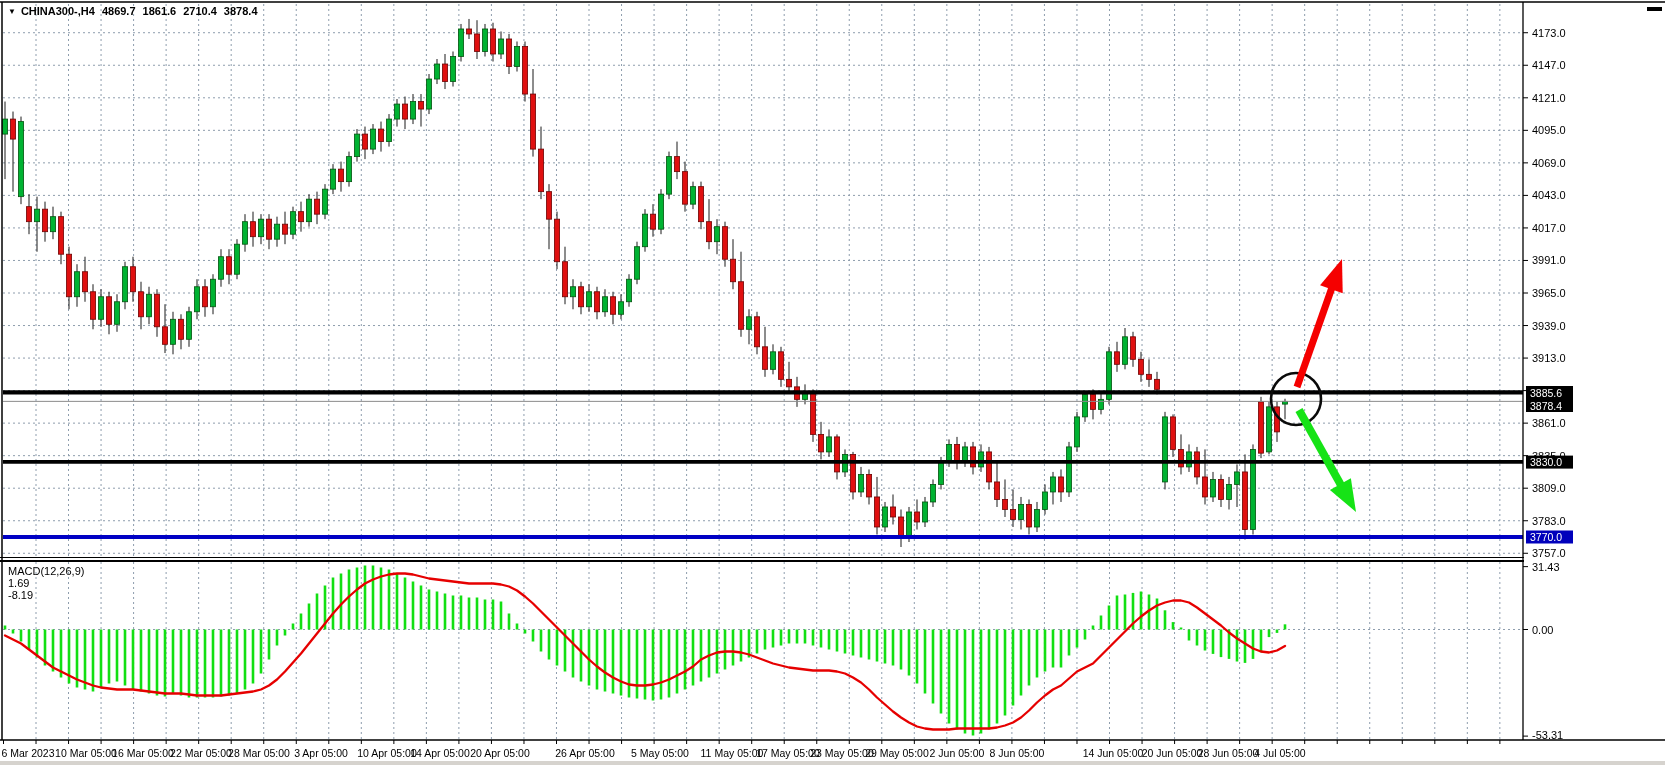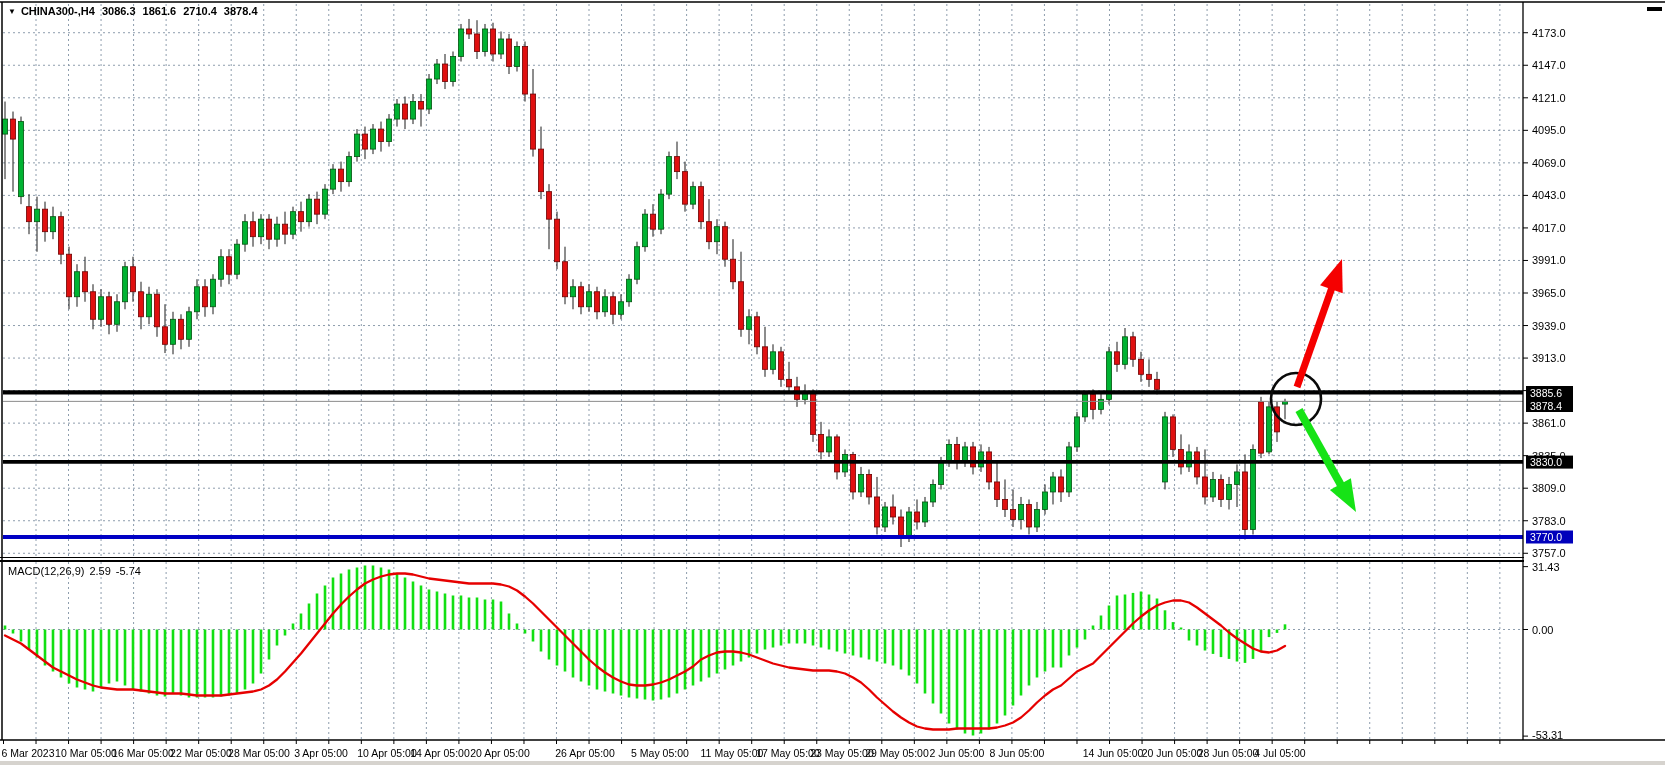--- a/index.html
+++ b/index.html
@@ -3,21 +3,21 @@
 <meta charset="utf-8">
 <style>
   html,body{margin:0;padding:0;background:#fff;}
   .screen{position:relative;width:1665px;height:765px;background:#fff;overflow:hidden;
           font-family:"Liberation Sans",sans-serif;}
   #chart-root{position:absolute;left:0;top:0;width:1665px;height:765px;}
   .symbol-bar{position:absolute;left:8px;top:5px;font-size:11px;font-weight:700;color:#000;
               display:flex;align-items:center;white-space:pre;}
   .symbol-bar .tri{font-size:8px;margin-right:5px;position:relative;top:0px;}
   .symbol-bar span.v{margin-right:7px;}
-  .macd-row{position:absolute;left:8px;top:565px;font-size:11px;color:#000;display:flex;white-space:pre;}
+  .macd-row{position:absolute;left:8px;top:565px;font-size:11px;color:#000;display:flex;white-space:pre;flex-direction:column;}
   .macd-row span{margin-right:5px;}
   .corner-mark{position:absolute;left:1647px;top:7px;width:15px;height:4px;background:#000;}
 </style>
 </head>
 <body>
 
 <div class="screen">
   <div id="chart-root"><svg width="1665" height="765" viewBox="0 0 1665 765">
         <rect x="0" y="0" width="1665" height="765" fill="#ffffff"></rect>
         <g>
@@ -784,26 +784,26 @@
         </g>
         <g>
           <line x1="1299" y1="410" x2="1344.7605959193997" y2="491.8873821715574" stroke="#16E316" stroke-width="8"></line>
           <polygon points="1356,512 1350.865038340369,478.21195227962824 1329.9143947690748,489.91966486358683" fill="#16E316"></polygon>
         </g>
       </svg></div>
 
   <div class="symbol-bar">
     <span class="tri">▼</span>
     <span class="v">CHINA300-,H4</span>
-    <span class="v">3086.3</span>
+    <span class="v">4869.7</span>
     <span class="v">1861.6</span>
     <span class="v">2710.4</span>
     <span class="v">3878.4</span>
   </div>
 
   <div class="macd-row">
     <span>MACD(12,26,9)</span>
-    <span>2.59</span>
-    <span>-5.74</span>
+    <span>1.69</span>
+    <span>-8.19</span>
   </div>
 
   <div class="corner-mark"></div>
 </div>
 
 </body></html>

